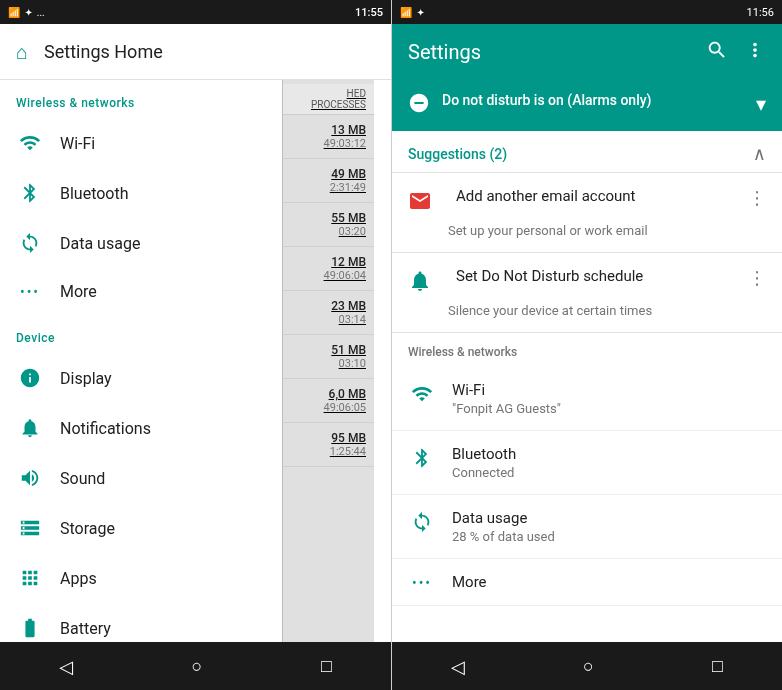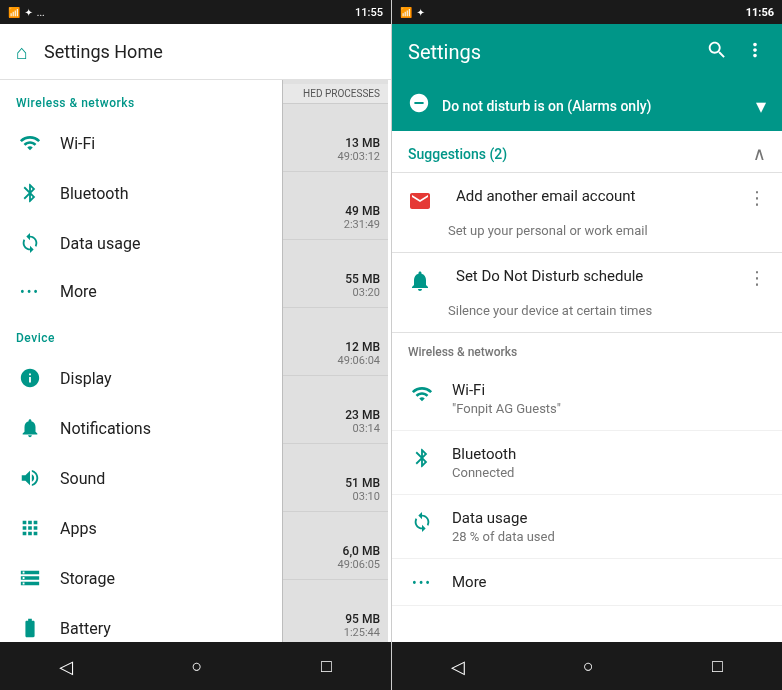--- a/index.html
+++ b/index.html
@@ -140,21 +140,20 @@
 
     .right-app-header-actions span {
       color: #fff;
       font-size: 20px;
       cursor: pointer;
     }
 
     .dnd-banner {
       background: #009688;
       display: flex;
-      align-items: center;
       padding: 12px 16px;
       gap: 12px;
       color: #fff;
     }
 
     .dnd-icon {
       font-size: 20px;
       color: #fff;
     }
 
@@ -296,25 +295,26 @@
       overflow: hidden;
     }
 
     .left-settings-col {
       width: 282px;
       flex-shrink: 0;
       overflow-y: auto;
     }
 
     .cached-col {
-      width: 106px;
+      width: 92px;
       background: #e0e0e0;
       border-left: 1px solid #bdbdbd;
       overflow-y: auto;
       padding: 4px 0;
+      text-decoration: underline;
     }
 
     .cached-col-header {
       font-size: 10px;
       color: #555;
       text-align: right;
       padding: 4px 8px;
       background: #e8e8e8;
       border-bottom: 1px solid #ccc;
     }
@@ -322,21 +322,20 @@
     .cached-item {
       padding: 8px 8px;
       border-bottom: 1px solid #d0d0d0;
       text-align: right;
     }
 
     .cached-item-mb {
       font-size: 12px;
       color: #212121;
       font-weight: 500;
-      margin-top: 24px;
     }
 
     .cached-item-time {
       font-size: 11px;
       color: #757575;
     }
   </style>
 </head>
 <body>
 
@@ -420,33 +419,33 @@
           <svg width="22" height="22" viewBox="0 0 24 24" fill="#009688">
             <path d="M3 9v6h4l5 5V4L7 9H3zm13.5 3c0-1.77-1.02-3.29-2.5-4.03v8.05c1.48-.73 2.5-2.25 2.5-4.02zM14 3.23v2.06c2.89.86 5 3.54 5 6.71s-2.11 5.85-5 6.71v2.06c4.01-.91 7-4.49 7-8.77s-2.99-7.86-7-8.77z"></path>
           </svg>
         </span>
         <span class="settings-item-text">Sound</span>
       </div>
 
       <div class="settings-item">
         <span class="settings-item-icon">
           <svg width="22" height="22" viewBox="0 0 24 24" fill="#009688">
+            <path d="M2 20h20v-4H2v4zm2-3h2v2H4v-2zM2 4v4h20V4H2zm4 3H4V5h2v2zm-4 7h20v-4H2v4zm2-3h2v2H4v-2z"></path>
+          </svg>
+        </span>
+        <span class="settings-item-text">Storage</span>
+      </div>
+
+      <div class="settings-item">
+        <span class="settings-item-icon">
+          <svg width="22" height="22" viewBox="0 0 24 24" fill="#009688">
             <path d="M4 8h4V4H4v4zm6 12h4v-4h-4v4zm-6 0h4v-4H4v4zm0-6h4v-4H4v4zm6 0h4v-4h-4v4zm6-10v4h4V4h-4zm-6 4h4V4h-4v4zm6 6h4v-4h-4v4zm0 6h4v-4h-4v4z"></path>
           </svg>
         </span>
         <span class="settings-item-text">Apps</span>
-      </div>
-
-      <div class="settings-item">
-        <span class="settings-item-icon">
-          <svg width="22" height="22" viewBox="0 0 24 24" fill="#009688">
-            <path d="M2 20h20v-4H2v4zm2-3h2v2H4v-2zM2 4v4h20V4H2zm4 3H4V5h2v2zm-4 7h20v-4H2v4zm2-3h2v2H4v-2z"></path>
-          </svg>
-        </span>
-        <span class="settings-item-text">Storage</span>
       </div>
 
       <div class="settings-item">
         <span class="settings-item-icon">
           <svg width="22" height="22" viewBox="0 0 24 24" fill="#009688">
             <path d="M15.67 4H14V2h-4v2H8.33C7.6 4 7 4.6 7 5.33v15.33C7 21.4 7.6 22 8.33 22h7.33c.74 0 1.34-.6 1.34-1.33V5.33C17 4.6 16.4 4 15.67 4z"></path>
           </svg>
         </span>
         <span class="settings-item-text">Battery</span>
       </div>
@@ -497,21 +496,21 @@
   </div>
 </div>
 
 <div class="right-panel">
 
   <div class="status-bar-right-panel">
     <div style="display:flex; gap:4px; align-items:center; font-size:10px;">
       <span>📶</span>
       <span>✦</span>
     </div>
-    <div style="font-weight:700;">11:56</div>
+    <div style="font-weight:400;">11:56</div>
   </div>
 
   <div class="right-app-header">
     <span class="right-app-header-title">Settings</span>
     <div class="right-app-header-actions">
       <span>
         <svg width="22" height="22" viewBox="0 0 24 24" fill="white">
           <path d="M15.5 14h-.79l-.28-.27C15.41 12.59 16 11.11 16 9.5 16 5.91 13.09 3 9.5 3S3 5.91 3 9.5 5.91 16 9.5 16c1.61 0 3.09-.59 4.23-1.57l.27.28v.79l5 4.99L20.49 19l-4.99-5zm-6 0C7.01 14 5 11.99 5 9.5S7.01 5 9.5 5 14 7.01 14 9.5 11.99 14 9.5 14z"></path>
         </svg>
       </span>

